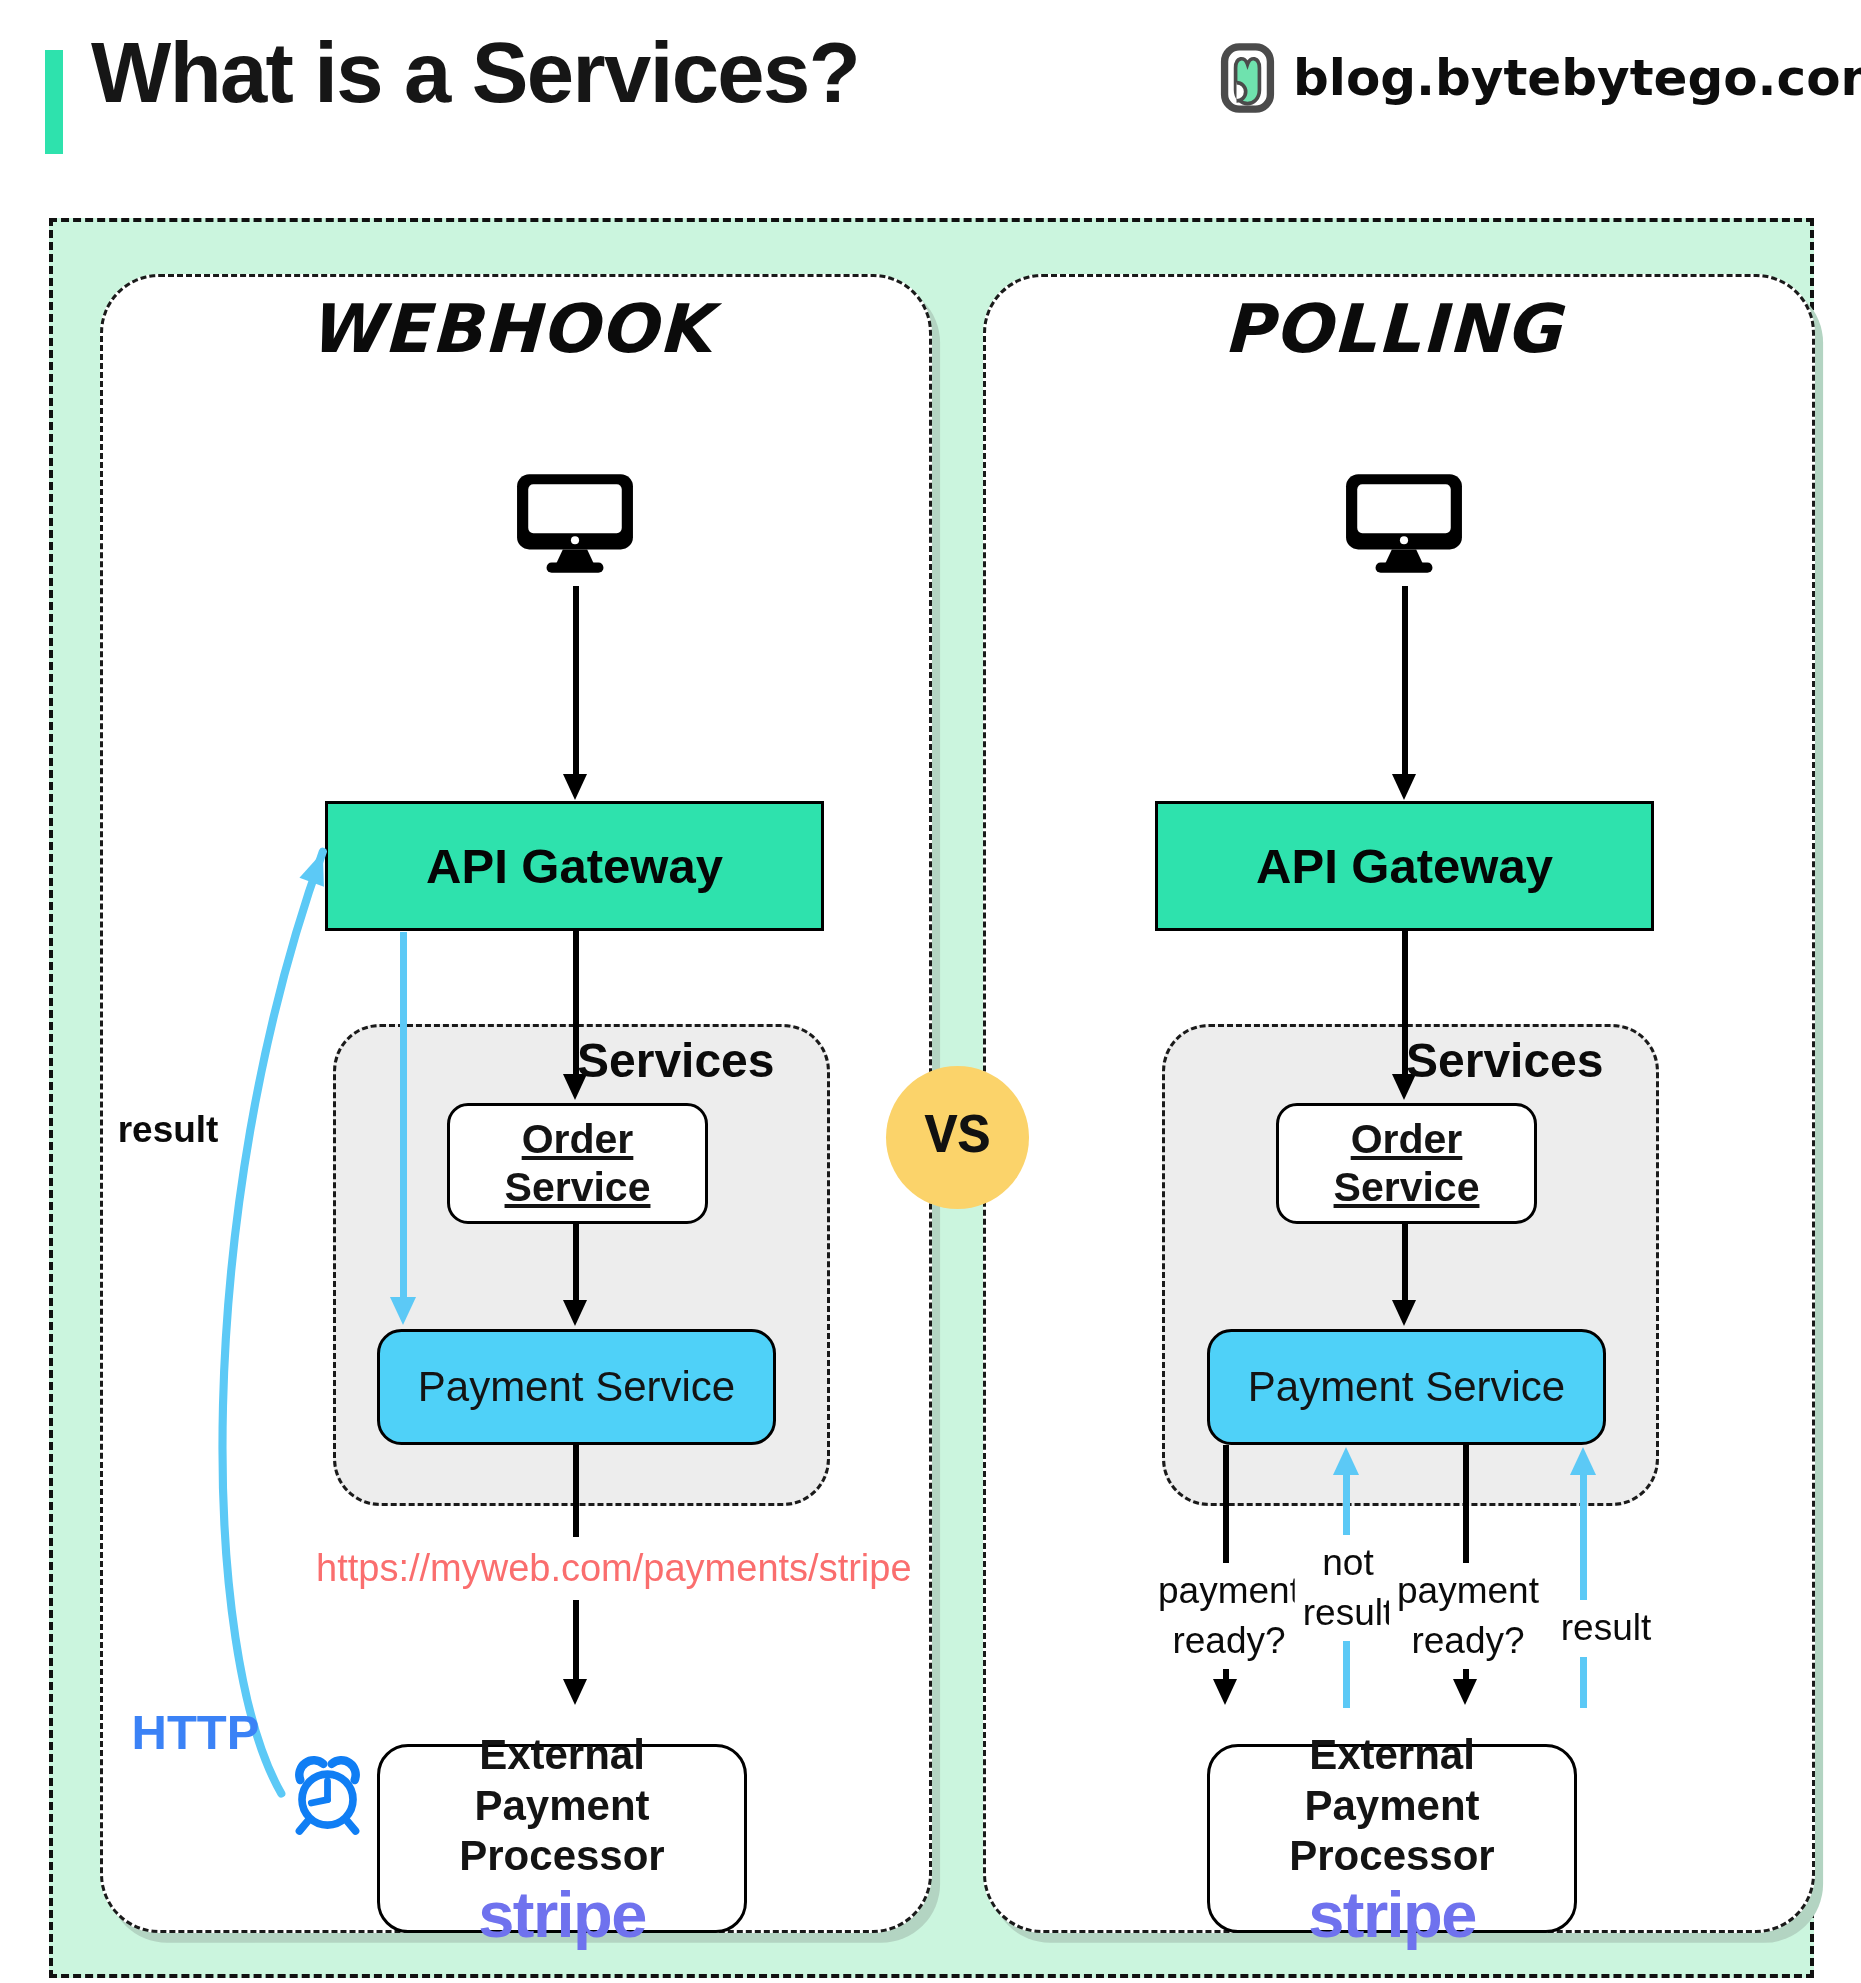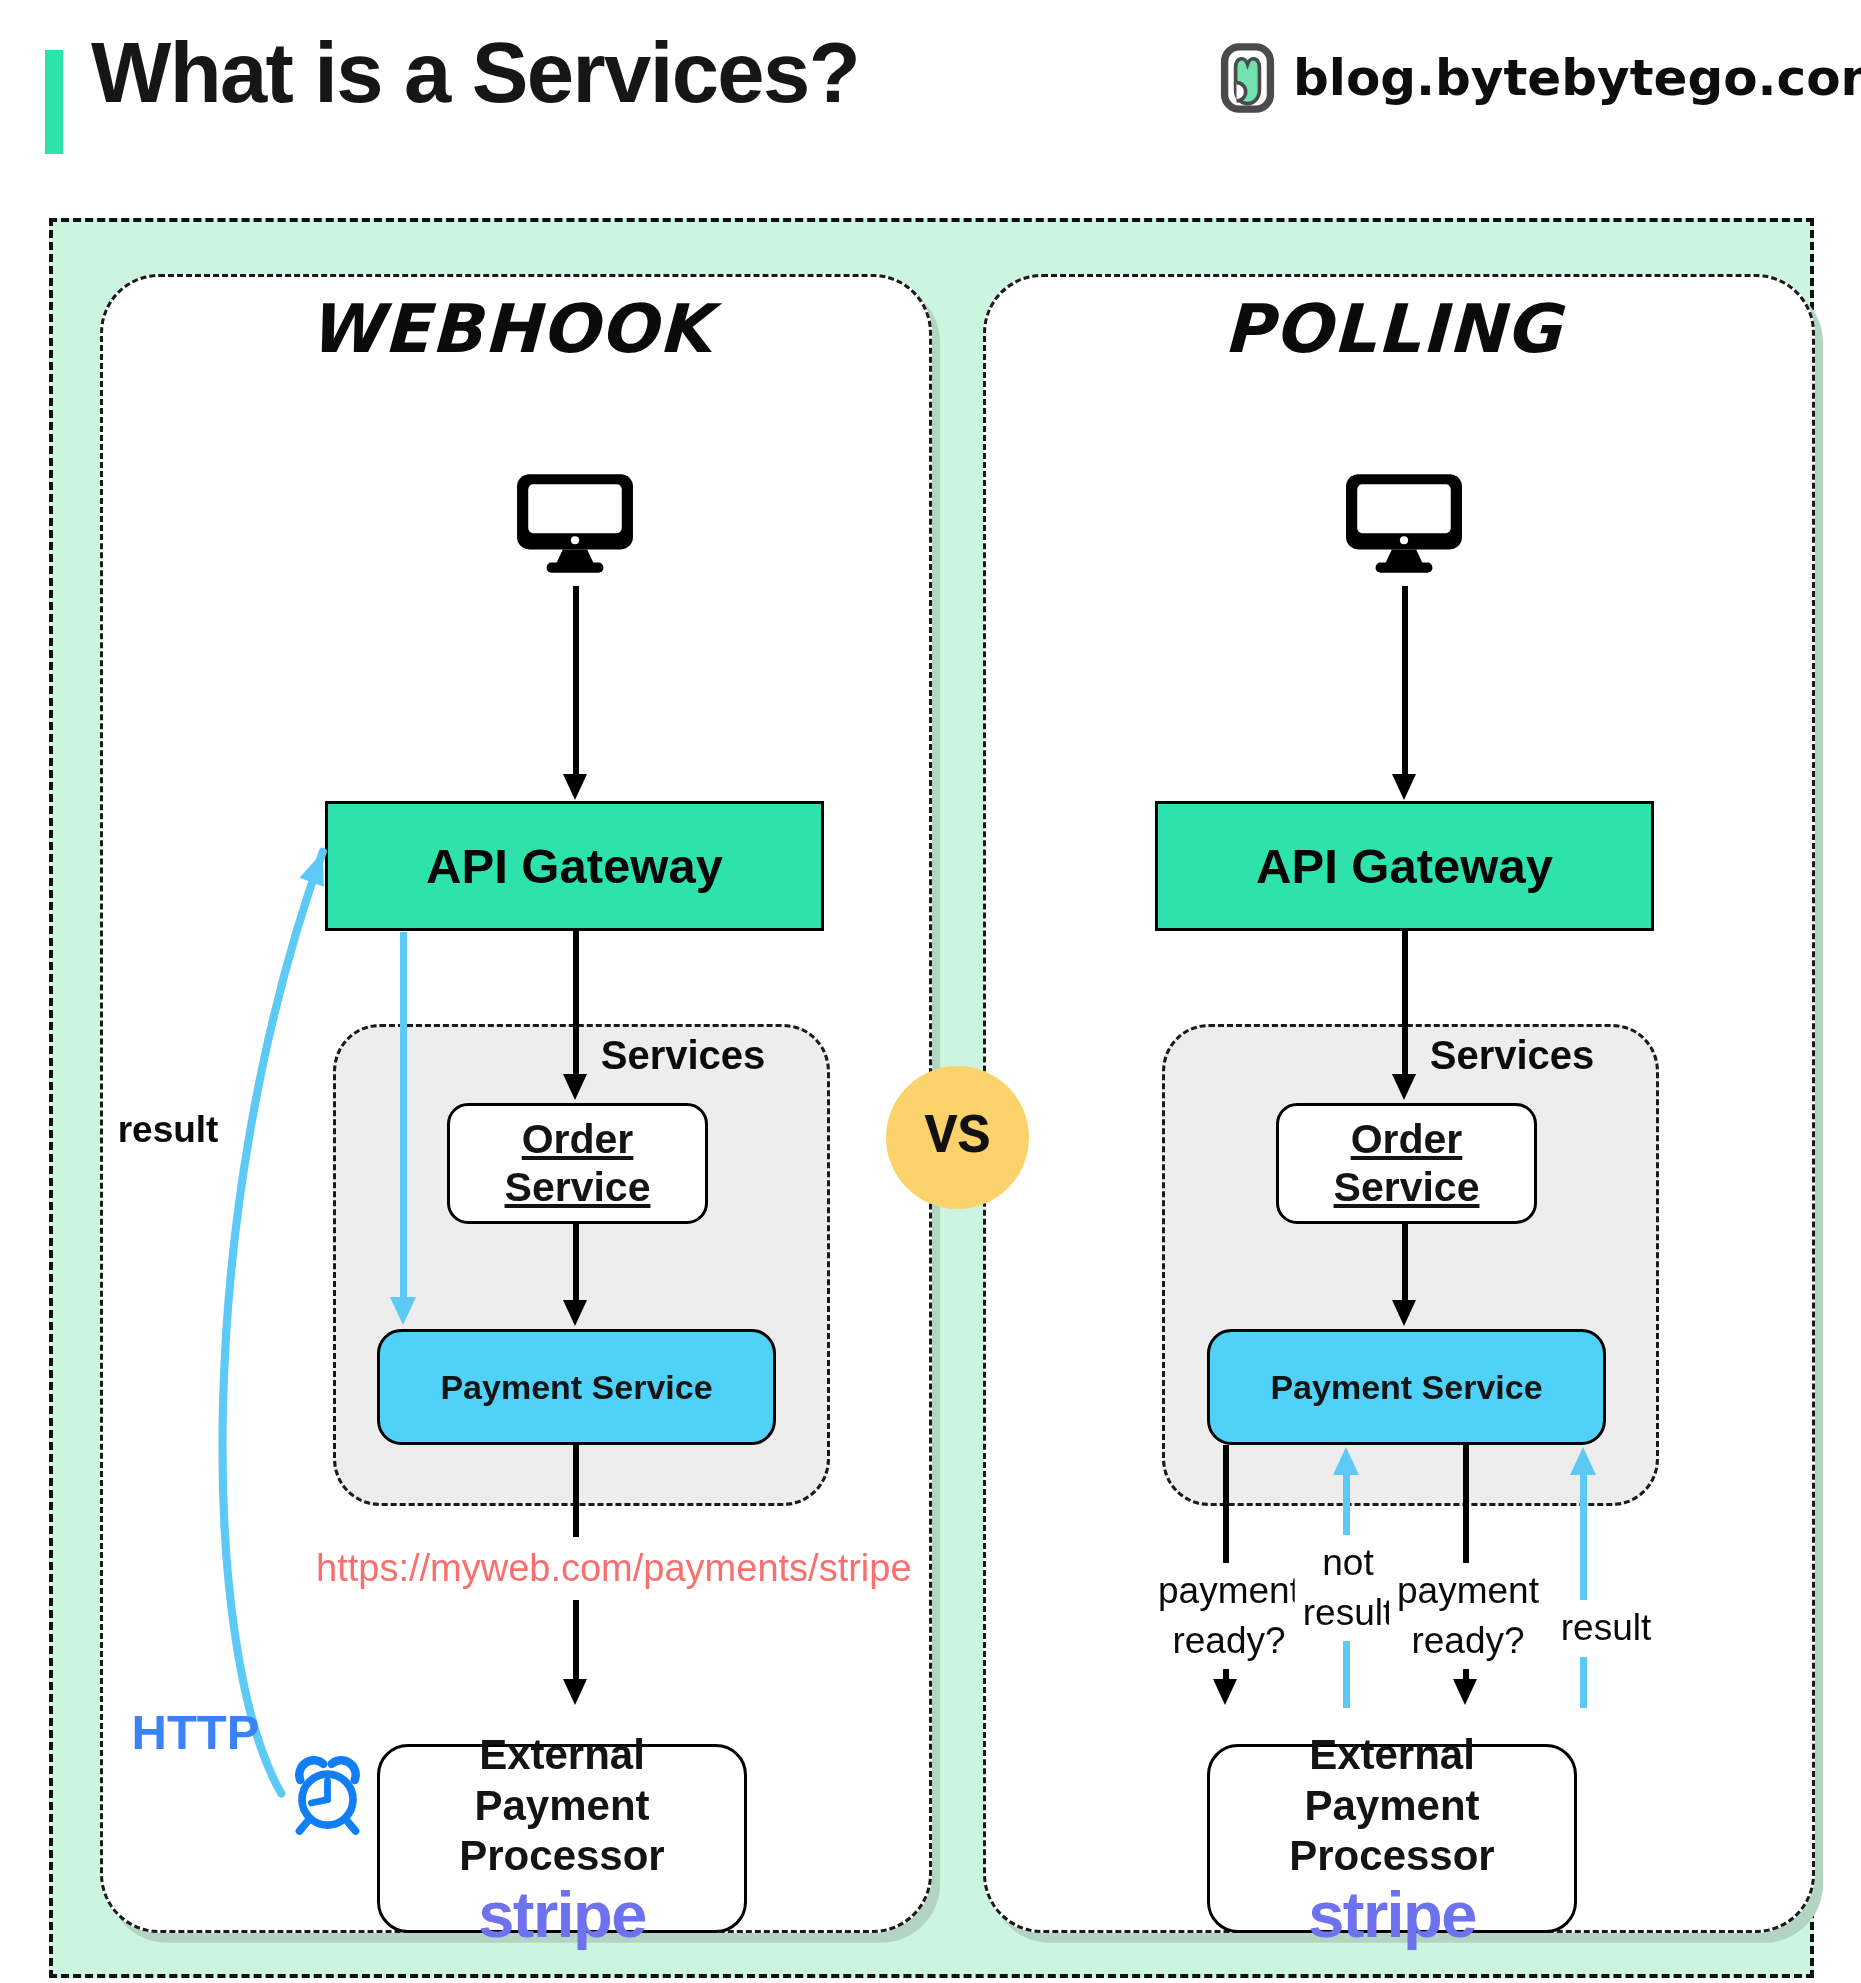--- a/index.html
+++ b/index.html
@@ -19,25 +19,25 @@
   .panel{position:absolute;top:52px;width:832px;height:1659px;background:#ffffff;border:3.3px dashed #1a1a1a;border-radius:59px;box-sizing:border-box;box-shadow:8.1px 9.8px 0 #b3d4c2;}
   .panel.left{left:47px;}
   .panel.right{left:930px;}
   .panel-title{position:absolute;left:0;top:13px;width:100%;text-align:center;font-family:"DejaVu Sans",sans-serif;font-size:67px;font-weight:bold;font-style:italic;text-transform:uppercase;letter-spacing:1.6px;transform:skewX(-4deg);color:#0b0b0b;}
 
   
   .box{position:absolute;box-sizing:border-box;border:3.3px solid #000;display:flex;flex-direction:column;align-items:center;justify-content:center;z-index:3;background:#fff;}
   .api-box{width:499px;height:130px;background:#2ee2ad;border-radius:0;}
   .api-box .lbl{font-size:49px;font-weight:bold;color:#050505;}
   .services-box{position:absolute;box-sizing:border-box;border:3.3px dashed #1a1a1a;border-radius:47px;background:#ededed;z-index:1;}
-  .services-lbl{position:absolute;width:212px;text-align:center;font-size:40px;font-weight:bold;z-index:2;color:#0b0b0b;}
+  .services-lbl{position:absolute;width:212px;text-align:left;font-size:48px;font-weight:bold;z-index:2;color:#0b0b0b;}
   .order-box{width:261px;height:121px;border-radius:21px;text-decoration:underline;}
   .order-box .lbl{font-size:41px;font-weight:bold;line-height:1.15;text-align:center;}
   .payment-box{width:399px;height:116px;background:#4fd1f8;border-radius:24.4px;}
-  .payment-box .lbl{font-size:34px;font-weight:bold;}
+  .payment-box .lbl{font-size:42px;font-weight:normal;}
   .external-box{width:370px;height:189px;border-radius:31px;margin-top:36px;}
   .external-box .lbl{font-size:42px;font-weight:bold;line-height:1.2;text-align:center;}
   .stripe-text{font-size:65px;font-weight:bold;color:#6f72ee;letter-spacing:-1.6px;margin-top:0px;line-height:1.0;}
 
   .shaft-v{position:absolute;width:5.7px;background:#000;z-index:2;}
   .shaft-v.blue{width:6.5px;background:#5cc9f6;}
   .ah-down{position:absolute;width:0;height:0;border-left:12.2px solid transparent;border-right:12.2px solid transparent;border-top:26px solid #000;z-index:2;}
   .ah-down-blue{position:absolute;width:0;height:0;border-left:13px solid transparent;border-right:13px solid transparent;border-top:28px solid #5cc9f6;z-index:2;}
   .ah-up-blue{position:absolute;width:0;height:0;border-left:13px solid transparent;border-right:13px solid transparent;border-bottom:28px solid #5cc9f6;z-index:2;}
 

